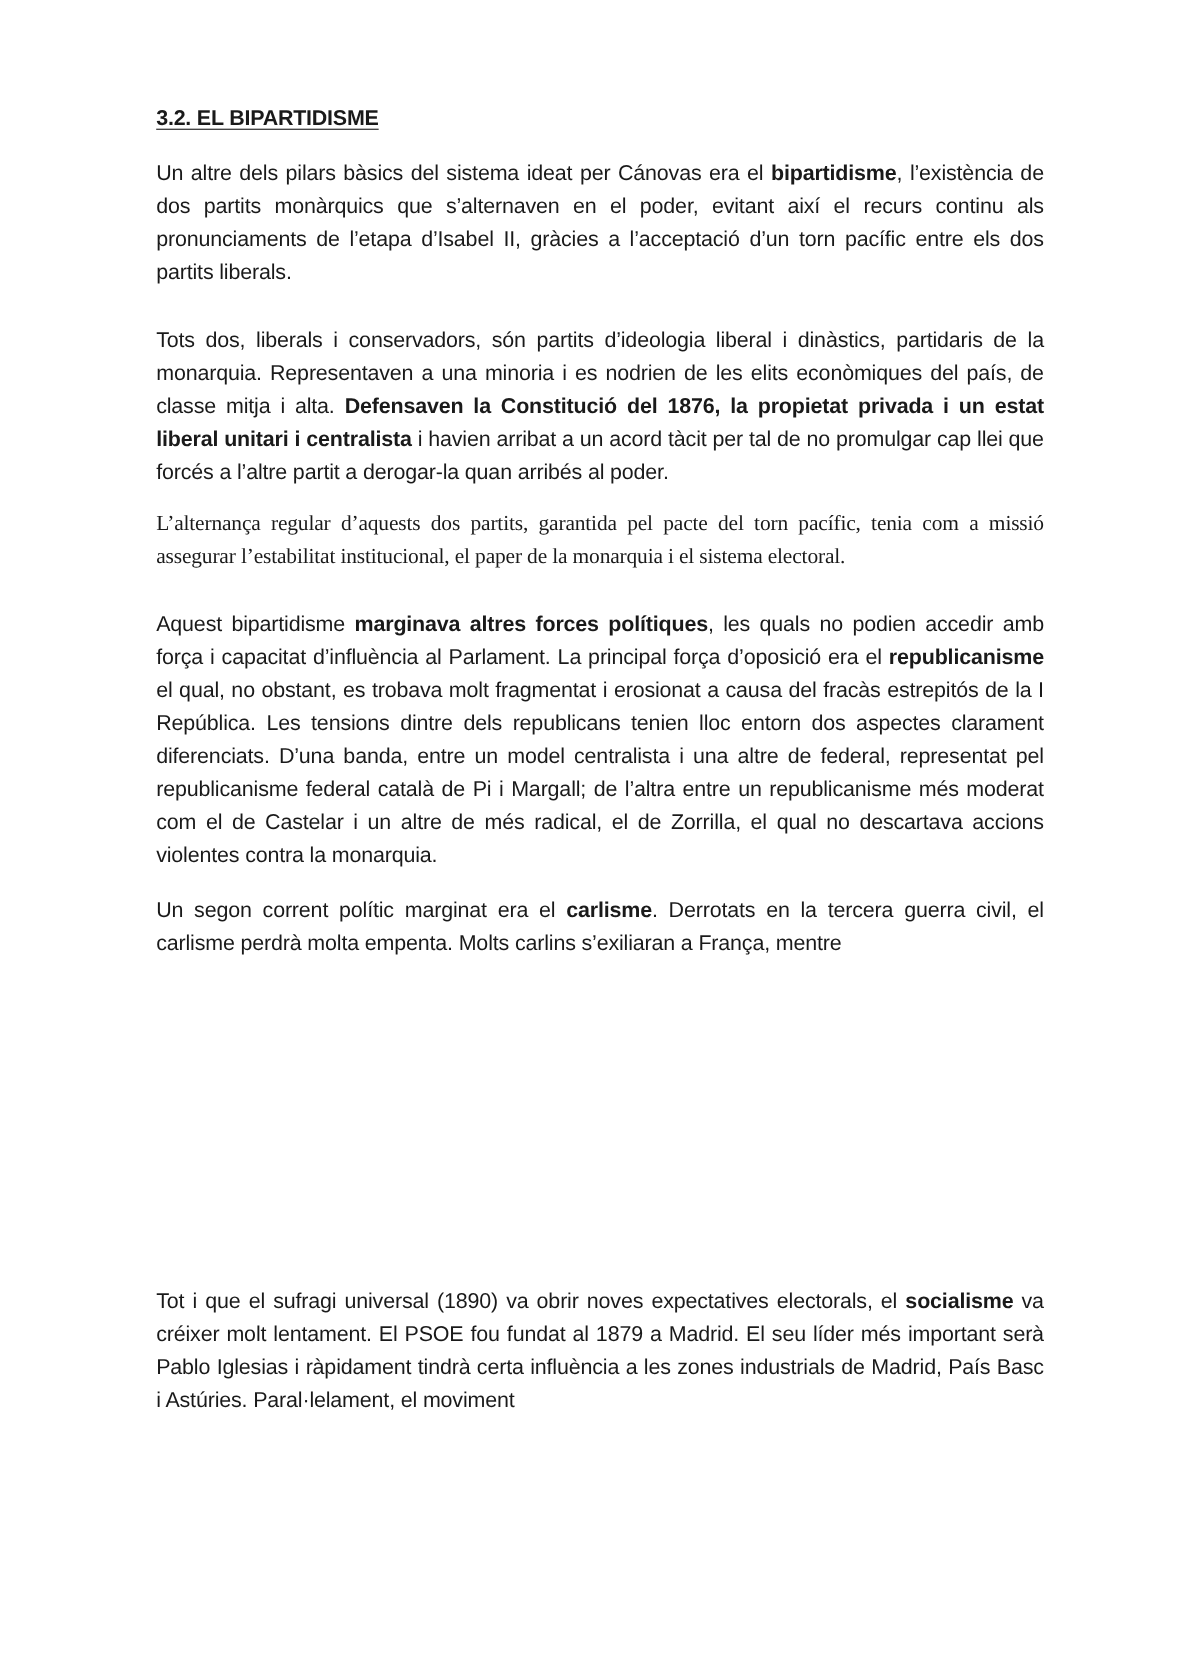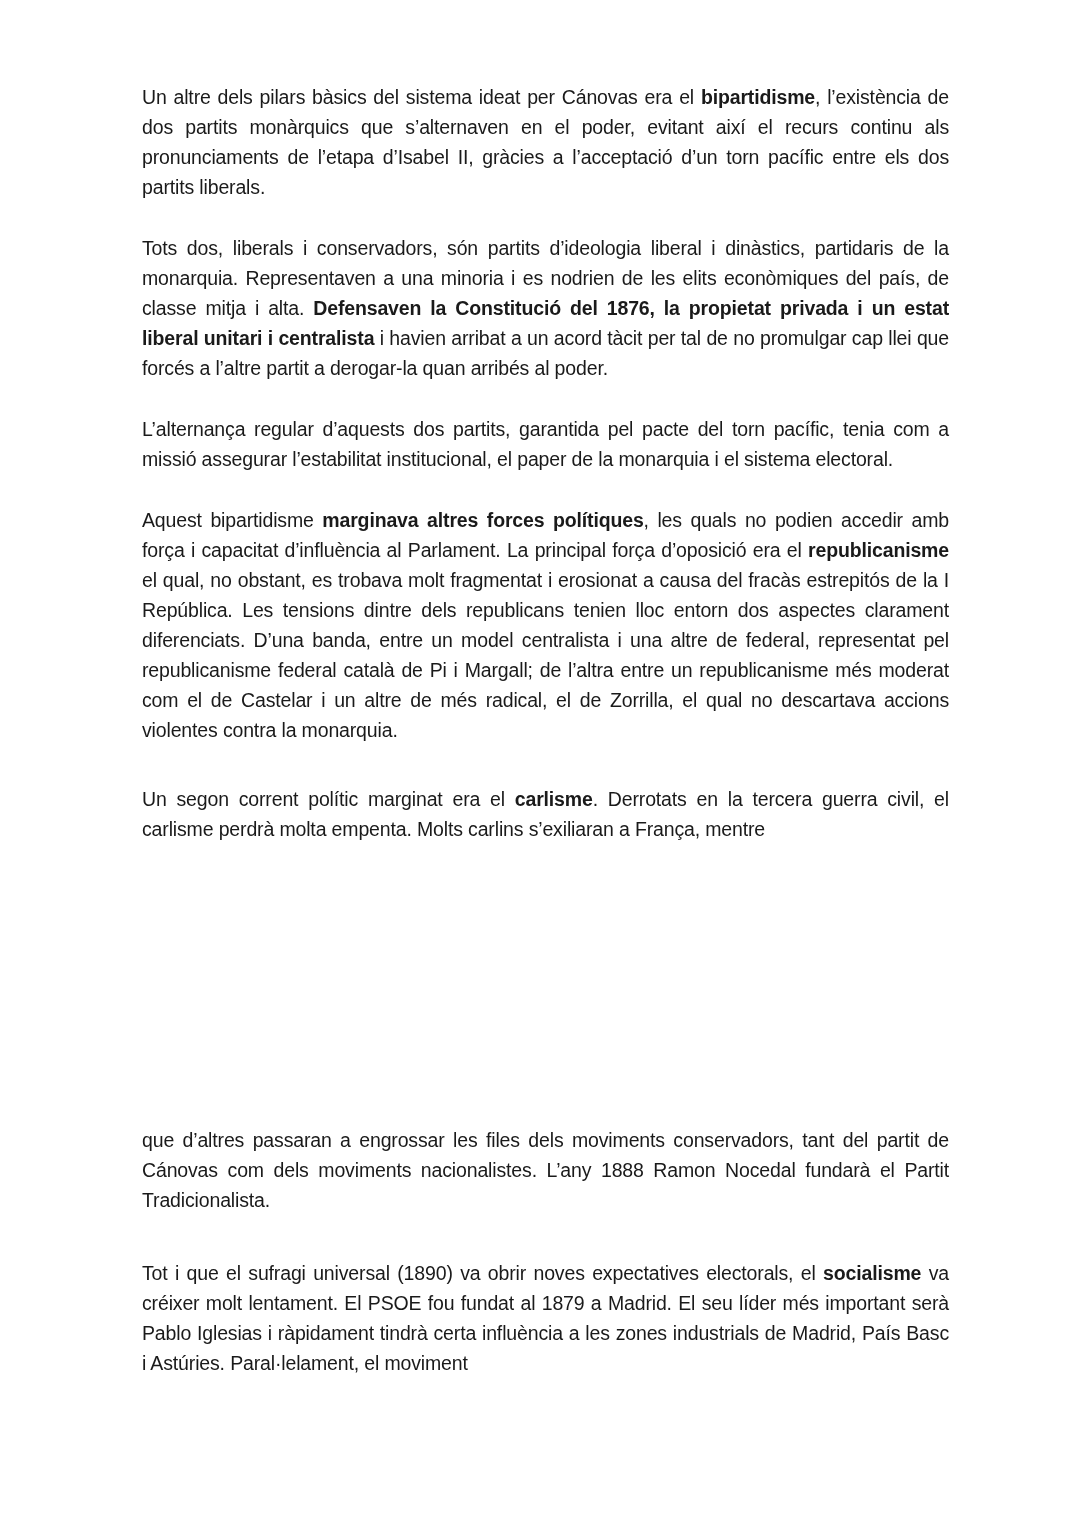--- a/index.html
+++ b/index.html
@@ -36,29 +36,29 @@
       text-decoration: underline;
       text-underline-offset: 3px;
       letter-spacing: -0.2px;
     }
   </style>
 </head>
 <body>
 
 <div class="page" style="top:62px;">
 
+  <h2 style="margin-top:31px;">3.2. EL BIPARTIDISME</h2>
 
   <p style="margin-top:20px;"><span>Un altre dels pilars bàsics del sistema ideat per Cánovas era el </span><b>bipartidisme</b><span>, l’existència de dos partits monàrquics que s’alternaven en el poder, evitant així el recurs continu als pronunciaments de l’etapa d’Isabel II, gràcies a l’acceptació d’un torn pacífic entre els dos partits liberals.</span></p>
 
   <p style="margin-top:31px;"><span>Tots dos, liberals i conservadors, són partits d’ideologia liberal i dinàstics, partidaris de la monarquia. Representaven a una minoria i es nodrien de les elits econòmiques del país, de classe mitja i alta. </span><b>Defensaven la Constitució del 1876, la propietat privada i un estat liberal unitari i centralista</b><span> i havien arribat a un acord tàcit per tal de no promulgar cap llei que forcés a l’altre partit a derogar-la quan arribés al poder.</span></p>
 
-  <p style="margin-top:31px;">L’alternança regular d’aquests dos partits, garantida pel pacte del torn pacífic, tenia com a missió assegurar l’estabilitat institucional, el paper de la monarquia i el sistema electoral.</p>
+  <p style="margin-top:18px;font-family:Liberation Serif, serif;">L’alternança regular d’aquests dos partits, garantida pel pacte del torn pacífic, tenia com a missió assegurar l’estabilitat institucional, el paper de la monarquia i el sistema electoral.</p>
 
   <p style="margin-top:31px;"><span>Aquest bipartidisme </span><b>marginava altres forces polítiques</b><span>, les quals no podien accedir amb força i capacitat d’influència al Parlament. La principal força d’oposició era el </span><b>republicanisme</b><span> el qual, no obstant, es trobava molt fragmentat i erosionat a causa del fracàs estrepitós de la I República. Les tensions dintre dels republicans tenien lloc entorn dos aspectes clarament diferenciats. D’una banda, entre un model centralista i una altre de federal, representat pel republicanisme federal català de Pi i Margall; de l’altra entre un republicanisme més moderat com el de Castelar i un altre de més radical, el de Zorrilla, el qual no descartava accions violentes contra la monarquia.</span></p>
 
-  <p style="margin-top:39px;"><span>Un segon corrent polític marginat era el </span><b>carlisme</b><span>. Derrotats en la tercera guerra civil, el carlisme perdrà molta empenta. Molts carlins s’exiliaran a França, mentre</span></p>
+  <p style="margin-top:20px;"><span>Un segon corrent polític marginat era el </span><b>carlisme</b><span>. Derrotats en la tercera guerra civil, el carlisme perdrà molta empenta. Molts carlins s’exiliaran a França, mentre</span></p>
 </div>
 
 <div class="page" style="top:1125px;">
-  <p>que d’altres passaran a engrossar les files dels moviments conservadors, tant del partit de Cánovas com dels moviments nacionalistes. L’any 1888 Ramon Nocedal fundarà el Partit Tradicionalista.</p>
 
   <p style="margin-top:43px;"><span>Tot i que el sufragi universal (1890) va obrir noves expectatives electorals, el </span><b>socialisme</b><span> va créixer molt lentament. El PSOE fou fundat al 1879 a Madrid. El seu líder més important serà Pablo Iglesias i ràpidament tindrà certa influència a les zones industrials de Madrid, País Basc i Astúries. Paral·lelament, el moviment</span></p>
 </div>
 
 </body></html>

